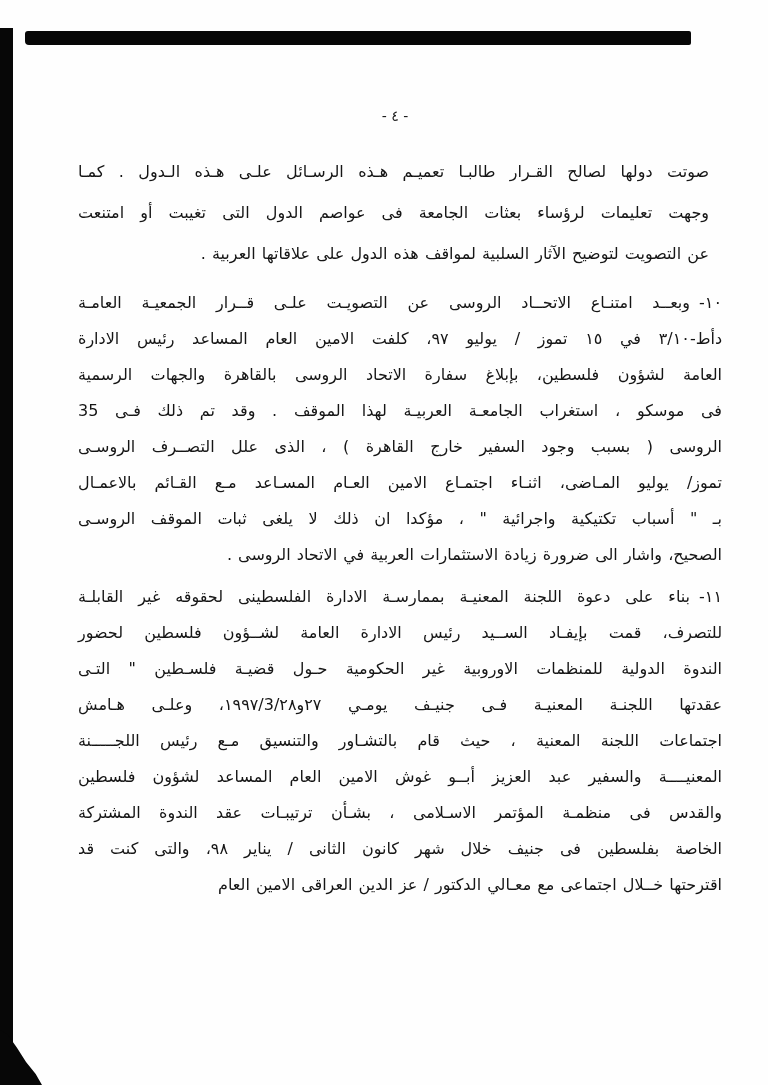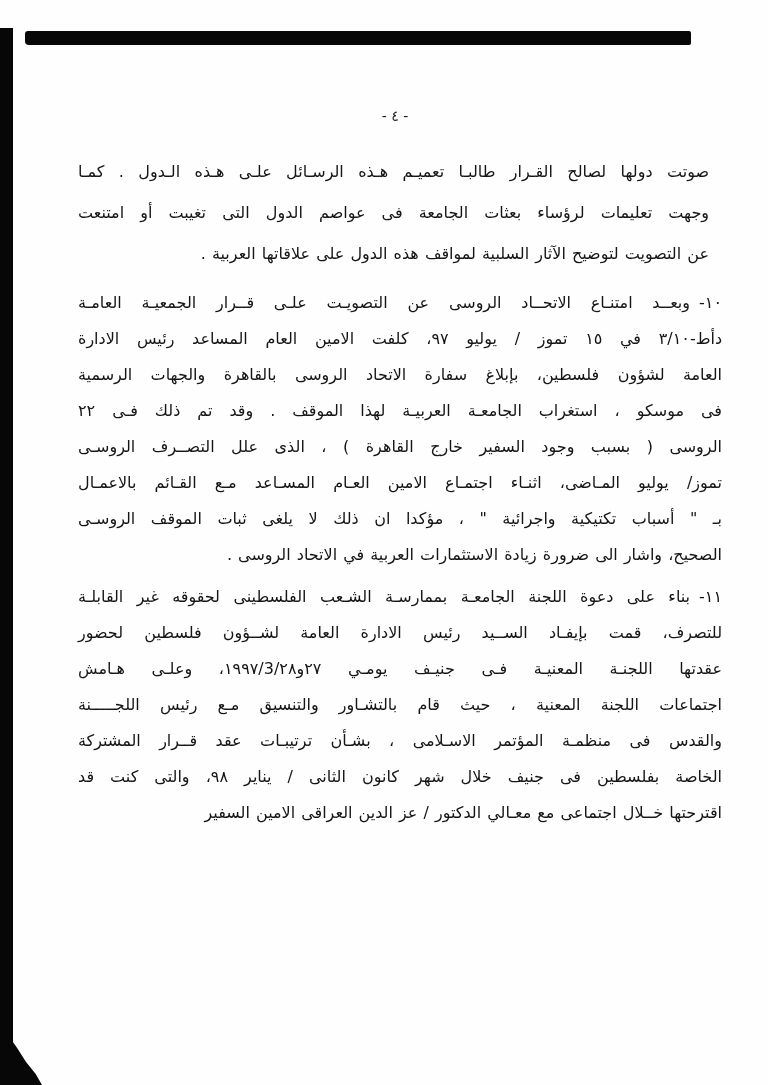--- a/index.html
+++ b/index.html
@@ -102,29 +102,31 @@
   <div class="body-text">
       <div class="block continuation">
         <div class="line">صوتت دولها لصالح القـرار طالبـا تعميـم هـذه الرسـائل علـى هـذه الـدول . كمـا</div>
         <div class="line">وجهت تعليمات لرؤساء بعثات الجامعة فى عواصم الدول التى تغيبت أو امتنعت</div>
         <div class="line last">عن التصويت لتوضيح الآثار السلبية لمواقف هذه الدول على علاقاتها العربية .</div>
       </div>
       <div class="block numbered">
         <div class="line"><span class="item-number">١٠-</span><span>وبعــد امتنـاع الاتحــاد الروسى عن التصويـت علـى قــرار الجمعيـة العامـة</span></div>
         <div class="line">دأط-٣/١٠ في ١٥ تموز / يوليو ٩٧، كلفت الامين العام المساعد رئيس الادارة</div>
         <div class="line">العامة لشؤون فلسطين، بإبلاغ سفارة الاتحاد الروسى بالقاهرة والجهات الرسمية</div>
-        <div class="line">فى موسكو ، استغراب الجامعـة العربيـة لهذا الموقف . وقد تم ذلك فـى ٢٢</div>
+        <div class="line">فى موسكو ، استغراب الجامعـة العربيـة لهذا الموقف . وقد تم ذلك فـى 35</div>
         <div class="line">الروسى ( بسبب وجود السفير خارج القاهرة ) ، الذى علل التصــرف الروسـى</div>
         <div class="line">تموز/ يوليو المـاضى، اثنـاء اجتمـاع الامين العـام المسـاعد مـع القـائم بالاعمـال</div>
         <div class="line">بـ " أسباب تكتيكية واجرائية " ، مؤكدا ان ذلك لا يلغى ثبات الموقف الروسـى</div>
         <div class="line last">الصحيح، واشار الى ضرورة زيادة الاستثمارات العربية في الاتحاد الروسى .</div>
       </div>
       <div class="block numbered">
-        <div class="line"><span class="item-number">١١-</span><span>بناء على دعوة اللجنة الجامعـة بممارسـة الشـعب الفلسطينى لحقوقه غير القابلـة</span></div>
+        <div class="line"><span class="item-number">١١-</span><span>بناء على دعوة اللجنة المعنيـة بممارسـة الادارة الفلسطينى لحقوقه غير القابلـة</span></div>
         <div class="line">للتصرف، قمت بإيفـاد الســيد رئيس الادارة العامة لشــؤون فلسطين لحضور</div>
+        <div class="line">الندوة الدولية للمنظمات الاوروبية غير الحكومية حـول قضيـة فلسـطين " التـى</div>
         <div class="line">عقدتها اللجنـة المعنيـة فـى جنيـف يومـي ٢٧و١٩٩٧/3/٢٨، وعلـى هـامش</div>
         <div class="line">اجتماعات اللجنة المعنية ، حيث قام بالتشـاور والتنسيق مـع رئيس اللجـــــنة</div>
-        <div class="line">والقدس فى منظمـة المؤتمر الاسـلامى ، بشـأن ترتيبـات عقد قــرار المشتركة</div>
+        <div class="line">المعنيــــة والسفير عبد العزيز أبــو غوش الامين العام المساعد لشؤون فلسطين</div>
+        <div class="line">والقدس فى منظمـة المؤتمر الاسـلامى ، بشـأن ترتيبـات عقد الندوة المشتركة</div>
         <div class="line">الخاصة بفلسطين فى جنيف خلال شهر كانون الثانى / يناير ٩٨، والتى كنت قد</div>
-        <div class="line last">اقترحتها خــلال اجتماعى مع معـالي الدكتور / عز الدين العراقى الامين السفير</div>
+        <div class="line last">اقترحتها خــلال اجتماعى مع معـالي الدكتور / عز الدين العراقى الامين العام</div>
       </div>
     </div>
 </div>
 
 </body></html>

